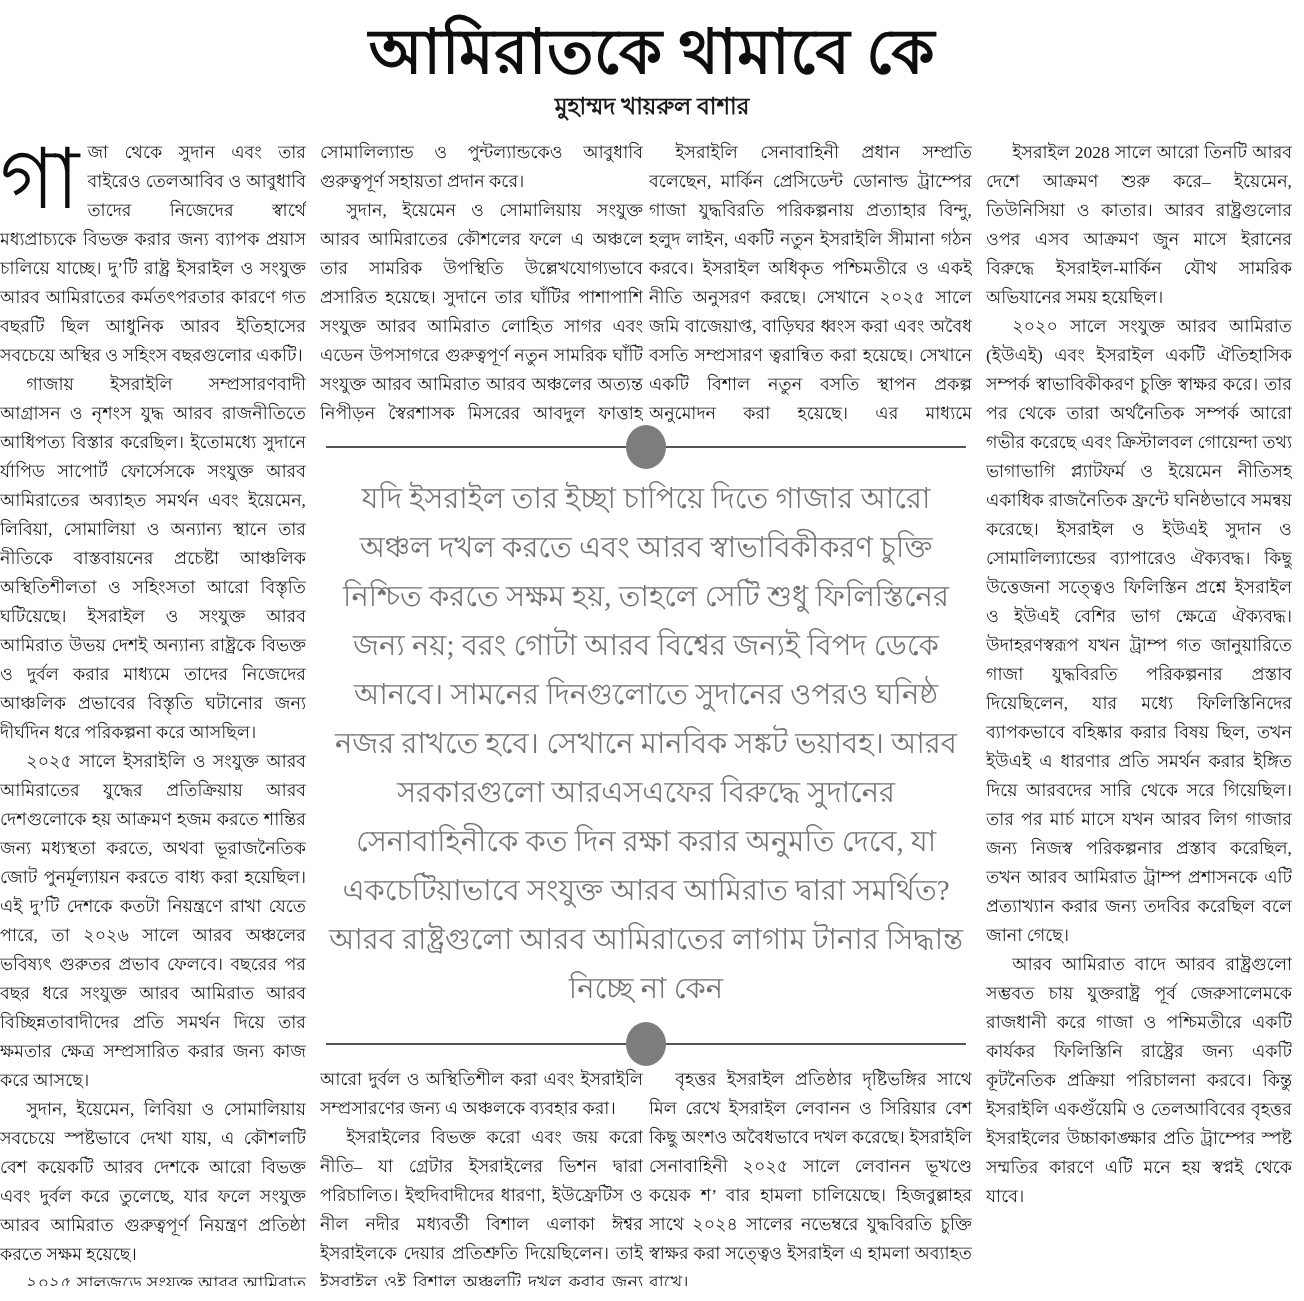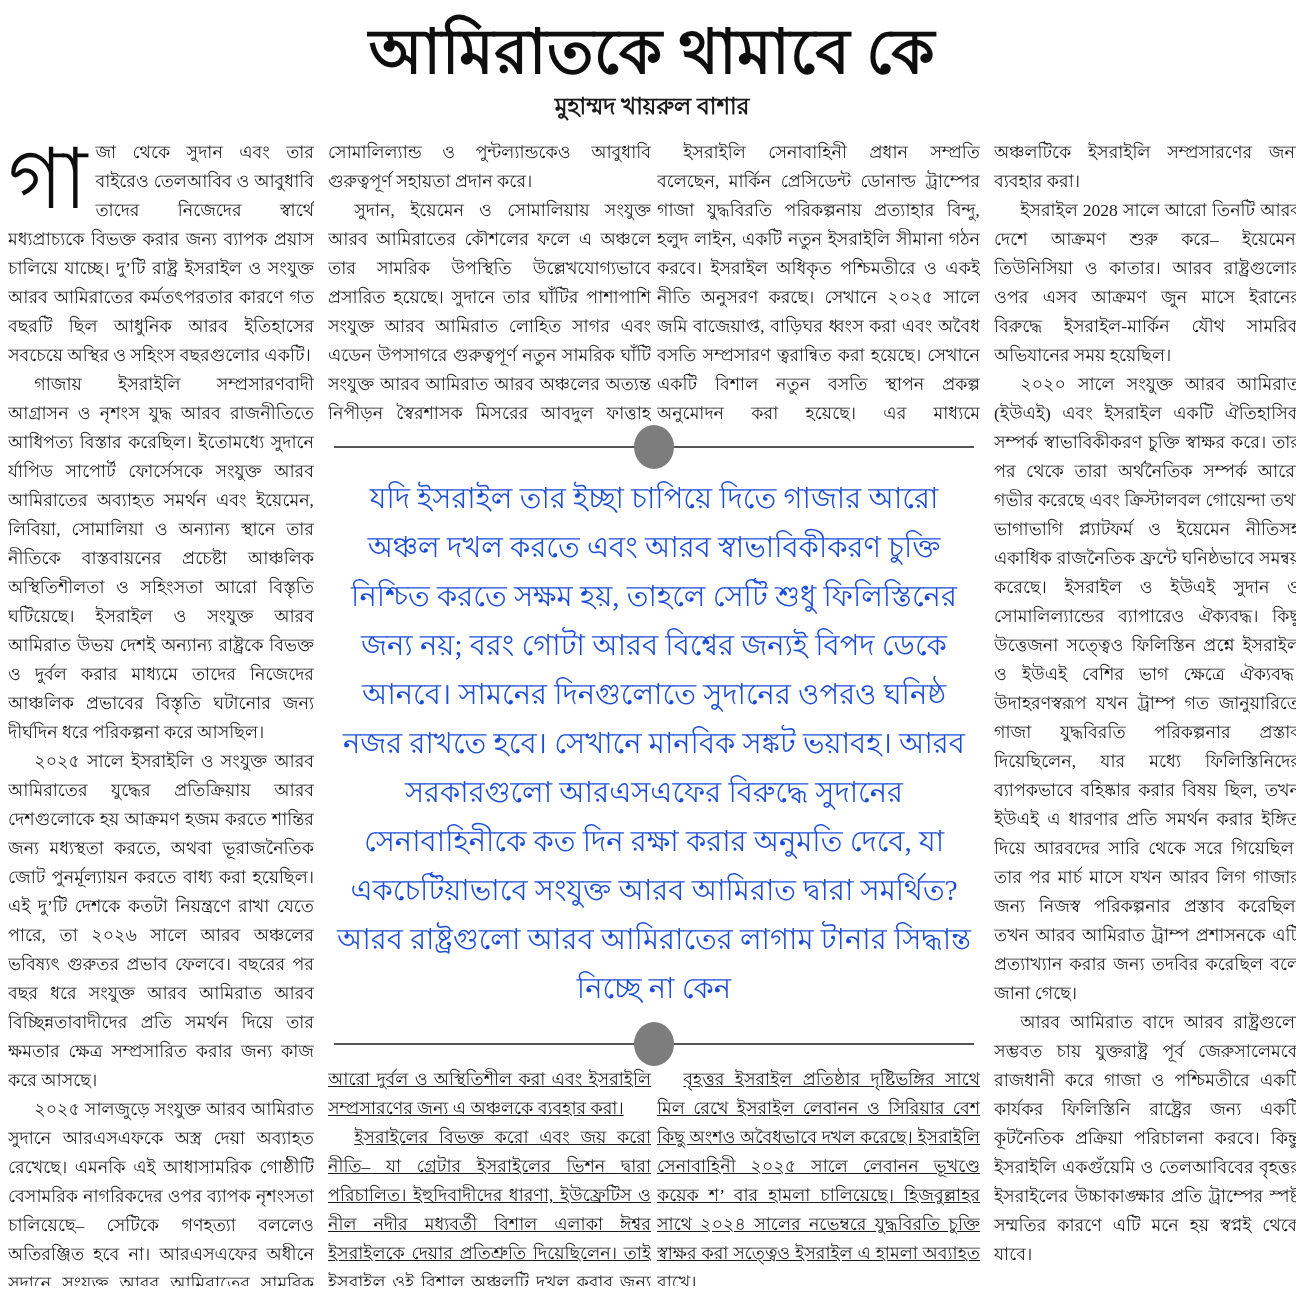--- a/index.html
+++ b/index.html
@@ -3,39 +3,39 @@
 <meta charset="utf-8">
 <style>
   * { margin:0; padding:0; box-sizing:border-box; }
   html,body { width:1304px; }
   body {
     width:1304px; height:1301px; overflow:hidden;
     background:#ffffff;
     color:var(--text,#1b1b1b);
     font-family:"Liberation Serif","DejaVu Serif",serif;
   }
-  .page { width:1304px; height:1301px; padding:12px 8px 0; }
+  .page { width:1304px; height:1301px; padding:12px 0 0; }
 
   
   .headline {
     text-align:center; font-size:62px; font-weight:700;
     line-height:80px; color:#0e0e0e; letter-spacing:.5px;
   }
   .byline { text-align:center; font-size:23px; font-weight:700; line-height:30px; }
 
   
   .body-grid {
     display:grid; grid-template-columns:306px 652px 306px;
     column-gap:14px; margin-top:16px; height:1148px; overflow:hidden;
   }
   .outer-col { overflow:hidden; height:100%; }
   .mid-col { display:flex; flex-direction:column; overflow:hidden; }
   .mid-band { display:grid; grid-template-columns:1fr 1fr; column-gap:6px; overflow:hidden; }
   .mid-top { height:288px; }
-  .mid-bottom { flex:1;text-decoration:underline; }
+  .mid-bottom { flex:1; }
   .mid-band > div { overflow:hidden; }
 
   
   .textcol p, .lead {
     font-size:17.5px; line-height:29px; text-align:justify;
     text-justify:inter-word; word-break:normal;
   }
   .plist p { text-indent:1.5em; }
   .lead { text-indent:0; }
 
@@ -46,21 +46,21 @@
 
   
   .pullquote-wrap { padding:4px 2px; }
   .pq-rule { position:relative; height:2px; background:var(--divider,#555555); margin:16px 4px; }
   .pq-dot {
     position:absolute; left:50%; top:50%; transform:translate(-50%,-50%);
     width:40px; height:44px; border-radius:50%; background:var(--dot,#7d7d7d);
   }
   .pq-text {
     font-size:29px; line-height:49px; text-align:center;
-    font-weight:500; color:#1d4ed8; padding:10px 6px 14px;
+    font-weight:500; color:#737373; padding:10px 6px 14px;
   }
 </style>
 </head>
 <body>
 
 <div class="page">
 
   <header>
     <h1 class="headline">আমিরাতকে থামাবে কে</h1>
     <div class="byline">মুহাম্মদ খায়রুল বাশার</div>
@@ -68,20 +68,21 @@
 
   <div class="body-grid">
 
     <section class="outer-col textcol">
       <p class="lead">
         <span class="dropcap">গা</span><span>জা থেকে সুদান এবং তার বাইরেও তেলআবিব ও আবুধাবি তাদের নিজেদের স্বার্থে মধ্যপ্রাচ্যকে বিভক্ত করার জন্য ব্যাপক প্রয়াস চালিয়ে যাচ্ছে। দু’টি রাষ্ট্র ইসরাইল ও সংযুক্ত আরব আমিরাতের কর্মতৎপরতার কারণে গত বছরটি ছিল আধুনিক আরব ইতিহাসের সবচেয়ে অস্থির ও সহিংস বছরগুলোর একটি।</span>
       </p>
       <div class="plist">
           <p>গাজায় ইসরাইলি সম্প্রসারণবাদী আগ্রাসন ও নৃশংস যুদ্ধ আরব রাজনীতিতে আধিপত্য বিস্তার করেছিল। ইতোমধ্যে সুদানে র্যাপিড সাপোর্ট ফোর্সেসকে সংযুক্ত আরব আমিরাতের অব্যাহত সমর্থন এবং ইয়েমেন, লিবিয়া, সোমালিয়া ও অন্যান্য স্থানে তার নীতিকে বাস্তবায়নের প্রচেষ্টা আঞ্চলিক অস্থিতিশীলতা ও সহিংসতা আরো বিস্তৃতি ঘটিয়েছে। ইসরাইল ও সংযুক্ত আরব আমিরাত উভয় দেশই অন্যান্য রাষ্ট্রকে বিভক্ত ও দুর্বল করার মাধ্যমে তাদের নিজেদের আঞ্চলিক প্রভাবের বিস্তৃতি ঘটানোর জন্য দীর্ঘদিন ধরে পরিকল্পনা করে আসছিল।</p>
           <p>২০২৫ সালে ইসরাইলি ও সংযুক্ত আরব আমিরাতের যুদ্ধের প্রতিক্রিয়ায় আরব দেশগুলোকে হয় আক্রমণ হজম করতে শান্তির জন্য মধ্যস্থতা করতে, অথবা ভূরাজনৈতিক জোট পুনর্মূল্যায়ন করতে বাধ্য করা হয়েছিল। এই দু’টি দেশকে কতটা নিয়ন্ত্রণে রাখা যেতে পারে, তা ২০২৬ সালে আরব অঞ্চলের ভবিষ্যৎ গুরুতর প্রভাব ফেলবে। বছরের পর বছর ধরে সংযুক্ত আরব আমিরাত আরব বিচ্ছিন্নতাবাদীদের প্রতি সমর্থন দিয়ে তার ক্ষমতার ক্ষেত্র সম্প্রসারিত করার জন্য কাজ করে আসছে।</p>
+          <p>সুদান, ইয়েমেন, লিবিয়া ও সোমালিয়ায় সবচেয়ে স্পষ্টভাবে দেখা যায়, এ কৌশলটি বেশ কয়েকটি আরব দেশকে আরো বিভক্ত এবং দুর্বল করে তুলেছে, যার ফলে সংযুক্ত আরব আমিরাত গুরুত্বপূর্ণ নিয়ন্ত্রণ প্রতিষ্ঠা করতে সক্ষম হয়েছে।</p>
           <p>২০২৫ সালজুড়ে সংযুক্ত আরব আমিরাত সুদানে আরএসএফকে অস্ত্র দেয়া অব্যাহত রেখেছে। এমনকি এই আধাসামরিক গোষ্ঠীটি বেসামরিক নাগরিকদের ওপর ব্যাপক নৃশংসতা চালিয়েছে– সেটিকে গণহত্যা বললেও অতিরঞ্জিত হবে না। আরএসএফের অধীনে সুদানে সংযুক্ত আরব আমিরাতের সামরিক ঘাঁটিও রয়েছে। ইয়েমেনে, সংযুক্ত আরব আমিরাত সাউদার্ন ট্রানজিশনার কাউন্সিলকে (এসটিসি) সমর্থন করে। এই বিচ্ছিন্নতাবাদী গোষ্ঠীটি ইয়েমেনকে বিভক্ত করতে এবং ইসরাইলের সাথে উষ্ণ সম্পর্ক গড়ে তুলতে চায়। এসটিসি কয়েক দশকের মধ্যে প্রথমবারের মতো আনুষ্ঠানিকভাবে ইয়েমেনকে বিভক্ত করে স্বাধীনতা ঘোষণার দ্বারপ্রান্তে থাকতে পারে।</p>
         </div>
     </section>
 
     <div class="mid-col">
 
       <div class="mid-band mid-top">
         <div class="textcol">
           <p class="lead">সোমালিল্যান্ড ও পুন্টল্যান্ডকেও আবুধাবি গুরুত্বপূর্ণ সহায়তা প্রদান করে।</p>
           <div class="plist">
@@ -115,21 +116,20 @@
         <div class="textcol">
           <div class="plist">
               <p>বৃহত্তর ইসরাইল প্রতিষ্ঠার দৃষ্টিভঙ্গির সাথে মিল রেখে ইসরাইল লেবানন ও সিরিয়ার বেশ কিছু অংশও অবৈধভাবে দখল করেছে। ইসরাইলি সেনাবাহিনী ২০২৫ সালে লেবানন ভূখণ্ডে কয়েক শ’ বার হামলা চালিয়েছে। হিজবুল্লাহর সাথে ২০২৪ সালের নভেম্বরে যুদ্ধবিরতি চুক্তি স্বাক্ষর করা সত্ত্বেও ইসরাইল এ হামলা অব্যাহত রাখে।</p>
             </div>
         </div>
       </div>
 
     </div>
 
     <section class="outer-col textcol">
-      <p class="lead">অঞ্চলটিকে ইসরাইলি সম্প্রসারণের জন্য ব্যবহার করা।</p>
       <div class="plist">
           <p>ইসরাইল 2028 সালে আরো তিনটি আরব দেশে আক্রমণ শুরু করে– ইয়েমেন, তিউনিসিয়া ও কাতার। আরব রাষ্ট্রগুলোর ওপর এসব আক্রমণ জুন মাসে ইরানের বিরুদ্ধে ইসরাইল-মার্কিন যৌথ সামরিক অভিযানের সময় হয়েছিল।</p>
           <p>২০২০ সালে সংযুক্ত আরব আমিরাত (ইউএই) এবং ইসরাইল একটি ঐতিহাসিক সম্পর্ক স্বাভাবিকীকরণ চুক্তি স্বাক্ষর করে। তার পর থেকে তারা অর্থনৈতিক সম্পর্ক আরো গভীর করেছে এবং ক্রিস্টালবল গোয়েন্দা তথ্য ভাগাভাগি প্ল্যাটফর্ম ও ইয়েমেন নীতিসহ একাধিক রাজনৈতিক ফ্রন্টে ঘনিষ্ঠভাবে সমন্বয় করেছে। ইসরাইল ও ইউএই সুদান ও সোমালিল্যান্ডের ব্যাপারেও ঐক্যবদ্ধ। কিছু উত্তেজনা সত্ত্বেও ফিলিস্তিন প্রশ্নে ইসরাইল ও ইউএই বেশির ভাগ ক্ষেত্রে ঐক্যবদ্ধ। উদাহরণস্বরূপ যখন ট্রাম্প গত জানুয়ারিতে গাজা যুদ্ধবিরতি পরিকল্পনার প্রস্তাব দিয়েছিলেন, যার মধ্যে ফিলিস্তিনিদের ব্যাপকভাবে বহিষ্কার করার বিষয় ছিল, তখন ইউএই এ ধারণার প্রতি সমর্থন করার ইঙ্গিত দিয়ে আরবদের সারি থেকে সরে গিয়েছিল। তার পর মার্চ মাসে যখন আরব লিগ গাজার জন্য নিজস্ব পরিকল্পনার প্রস্তাব করেছিল, তখন আরব আমিরাত ট্রাম্প প্রশাসনকে এটি প্রত্যাখ্যান করার জন্য তদবির করেছিল বলে জানা গেছে।</p>
           <p>আরব আমিরাত বাদে আরব রাষ্ট্রগুলো সম্ভবত চায় যুক্তরাষ্ট্র পূর্ব জেরুসালেমকে রাজধানী করে গাজা ও পশ্চিমতীরে একটি কার্যকর ফিলিস্তিনি রাষ্ট্রের জন্য একটি কূটনৈতিক প্রক্রিয়া পরিচালনা করবে। কিন্তু ইসরাইলি একগুঁয়েমি ও তেলআবিবের বৃহত্তর ইসরাইলের উচ্চাকাঙ্ক্ষার প্রতি ট্রাম্পের স্পষ্ট সম্মতির কারণে এটি মনে হয় স্বপ্নই থেকে যাবে।</p>
         </div>
 
     </section>
 
   </div>
 </div>

